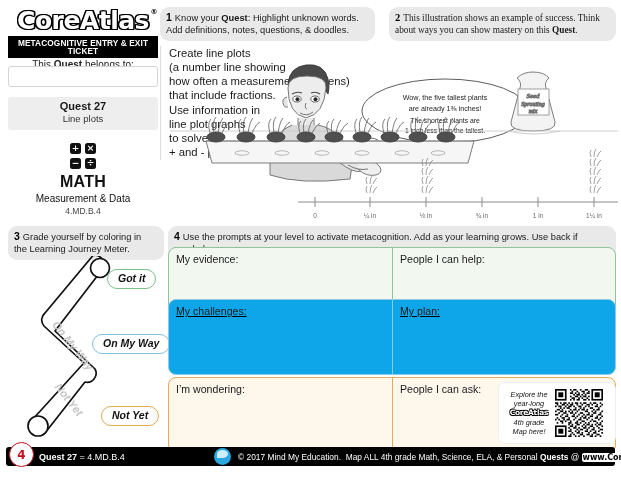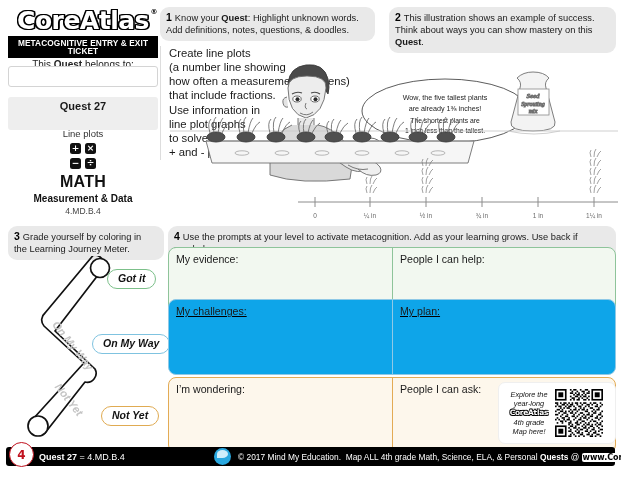--- a/index.html
+++ b/index.html
@@ -71,40 +71,40 @@
   }
   .quest-box {
     position: absolute; left: 8px; top: 97px;
     width: 150px; height: 33px;
     background: #eeeeee;
     border-radius: 3px;
     text-align: center;
     padding-top: 3px;
   }
   .quest-box .q-title { font-size: 11px; font-weight: bold; color: #1a1a1a; }
-  .quest-box .q-sub { font-size: 9.5px; color: #333; margin-top: 16px; }
+  .quest-box .q-sub { font-size: 9.5px; color: #333; margin-top: 1px; }
 
   .subject-block {
     position: absolute; left: 8px; top: 143px; width: 150px;
     text-align: center;
   }
   .math-icon { width: 26px; height: 26px; margin: 0 auto 4px auto; position: relative; }
   .mi-cell {
     position: absolute; width: 11px; height: 11px;
     background: #111; border-radius: 2.5px;
     color: #fff; font-size: 9px; font-weight: bold;
     line-height: 11px; text-align: center;
     font-family: "DejaVu Sans", sans-serif;
   }
   .mi-a { left: 0;    top: 0; }
   .mi-b { left: 15px; top: 0; }
   .mi-c { left: 0;    top: 15px; }
   .mi-d { left: 15px; top: 15px; }
   .subject-name { font-size: 16px; font-weight: bold; letter-spacing: 0.3px; color:#111; }
-  .subject-domain { font-size: 10px; font-weight: bold; color: #111; margin-top: 2px; }
+  .subject-domain { font-size: 10px; font-weight: normal; color: #111; margin-top: 2px; }
   .subject-code { font-size: 8.5px; color: #444; margin-top: 2px; }
 
   
   .prompt-bar {
     background: #e9e9e9;
     border-radius: 9px;
     padding: 4px 8px 4px 6px;
     font-size: 9.3px;
     line-height: 1.28;
     color: #1a1a1a;
@@ -120,21 +120,21 @@
   #p1-body {
     margin-top: 5px;
     padding-left: 8px;
     font-size: 11.3px;
     line-height: 1.26;
     color: #1a1a1a;
     border-left: 1px solid #dddddd;
   }
 
   
-  #panel2 { position: absolute; left: 389px; top: 7px; width: 227px; }
+  #panel2 { position: absolute; left: 389px; top: 7px; width: 227px; font-family: Liberation Serif, serif; }
   #illustration {
     position: absolute; left: 170px; top: 45px;
     width: 448px; height: 180px;
   }
 
   
   #panel3 { position: absolute; left: 8px; top: 226px; width: 156px; }
   #meter-wrap { position: absolute; left: 4px; top: 256px; width: 160px; height: 185px; }
   .level-pill {
     position: absolute;

